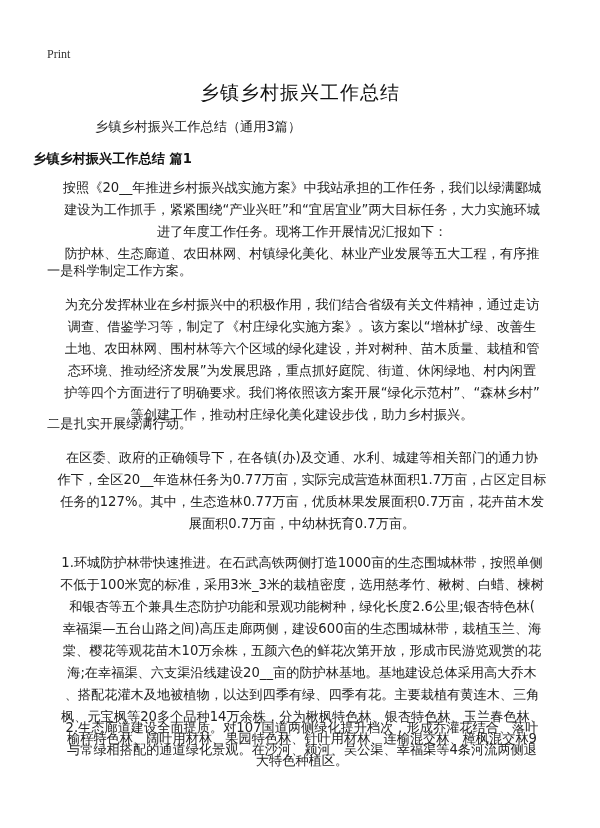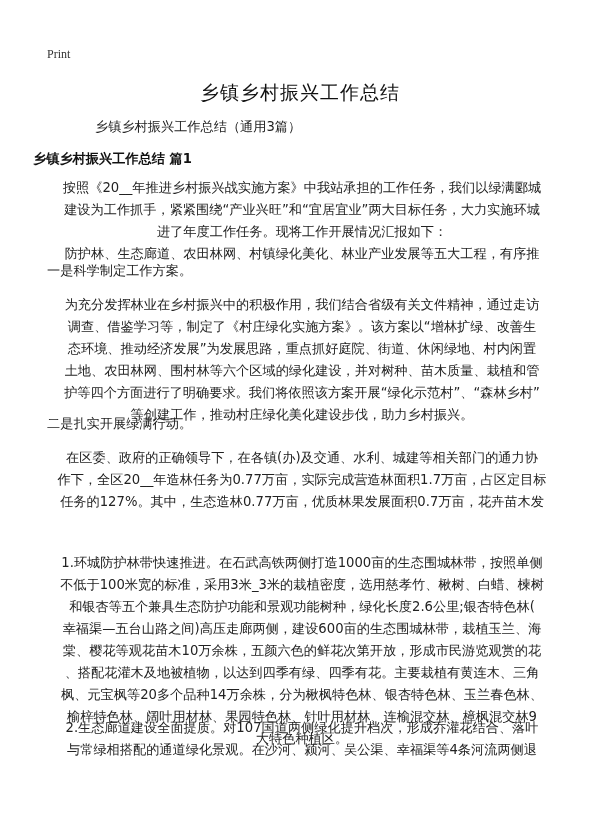--- a/index.html
+++ b/index.html
@@ -33,40 +33,42 @@
     <span class="ln">建设为工作抓手，紧紧围绕“产业兴旺”和“宜居宜业”两大目标任务，大力实施环城</span>
     <span class="ln">进了年度工作任务。现将工作开展情况汇报如下：</span>
     <span class="ln">防护林、生态廊道、农田林网、村镇绿化美化、林业产业发展等五大工程，有序推</span>
   </div>
 
   <div class="s1">一是科学制定工作方案。</div>
 
   <div class="para p2">
     <span class="ln">为充分发挥林业在乡村振兴中的积极作用，我们结合省级有关文件精神，通过走访</span>
     <span class="ln">调查、借鉴学习等，制定了《村庄绿化实施方案》。该方案以“增林扩绿、改善生</span>
+    <span class="ln">土地、农田林网、围村林等六个区域的绿化建设，并对树种、苗木质量、栽植和管</span>
     <span class="ln">态环境、推动经济发展”为发展思路，重点抓好庭院、街道、休闲绿地、村内闲置</span>
-    <span class="ln">土地、农田林网、围村林等六个区域的绿化建设，并对树种、苗木质量、栽植和管</span>
     <span class="ln">护等四个方面进行了明确要求。我们将依照该方案开展“绿化示范村”、“森林乡村”</span>
     <span class="ln">等创建工作，推动村庄绿化美化建设步伐，助力乡村振兴。</span>
   </div>
 
   <div class="s2">二是扎实开展绿满行动。</div>
 
   <div class="para p3">
     <span class="ln">在区委、政府的正确领导下，在各镇(办)及交通、水利、城建等相关部门的通力协</span>
     <span class="ln">作下，全区20__年造林任务为0.77万亩，实际完成营造林面积1.7万亩，占区定目标</span>
     <span class="ln">任务的127%。其中，生态造林0.77万亩，优质林果发展面积0.7万亩，花卉苗木发</span>
+    <span class="ln">展面积0.7万亩，中幼林抚育0.7万亩。</span>
   </div>
 
   <div class="para p4">
     <span class="ln">1.环城防护林带快速推进。在石武高铁两侧打造1000亩的生态围城林带，按照单侧</span>
     <span class="ln">不低于100米宽的标准，采用3米_3米的栽植密度，选用慈孝竹、楸树、白蜡、楝树</span>
     <span class="ln">和银杏等五个兼具生态防护功能和景观功能树种，绿化长度2.6公里;银杏特色林(</span>
     <span class="ln">幸福渠—五台山路之间)高压走廊两侧，建设600亩的生态围城林带，栽植玉兰、海</span>
     <span class="ln">棠、樱花等观花苗木10万余株，五颜六色的鲜花次第开放，形成市民游览观赏的花</span>
+    <span class="ln">海;在幸福渠、六支渠沿线建设20__亩的防护林基地。基地建设总体采用高大乔木</span>
     <span class="ln">、搭配花灌木及地被植物，以达到四季有绿、四季有花。主要栽植有黄连木、三角</span>
     <span class="ln">枫、元宝枫等20多个品种14万余株，分为楸枫特色林、银杏特色林、玉兰春色林、</span>
     <span class="ln">榆梓特色林、阔叶用材林、果园特色林、针叶用材林、连榆混交林、樟枫混交林9</span>
     <span class="ln">大特色种植区。</span>
   </div>
 
   <div class="para p5">
     <span class="ln">2.生态廊道建设全面提质。对107国道两侧绿化提升档次，形成乔灌花结合、落叶</span>
     <span class="ln">与常绿相搭配的通道绿化景观。在沙河、颍河、吴公渠、幸福渠等4条河流两侧退</span>
   </div>

